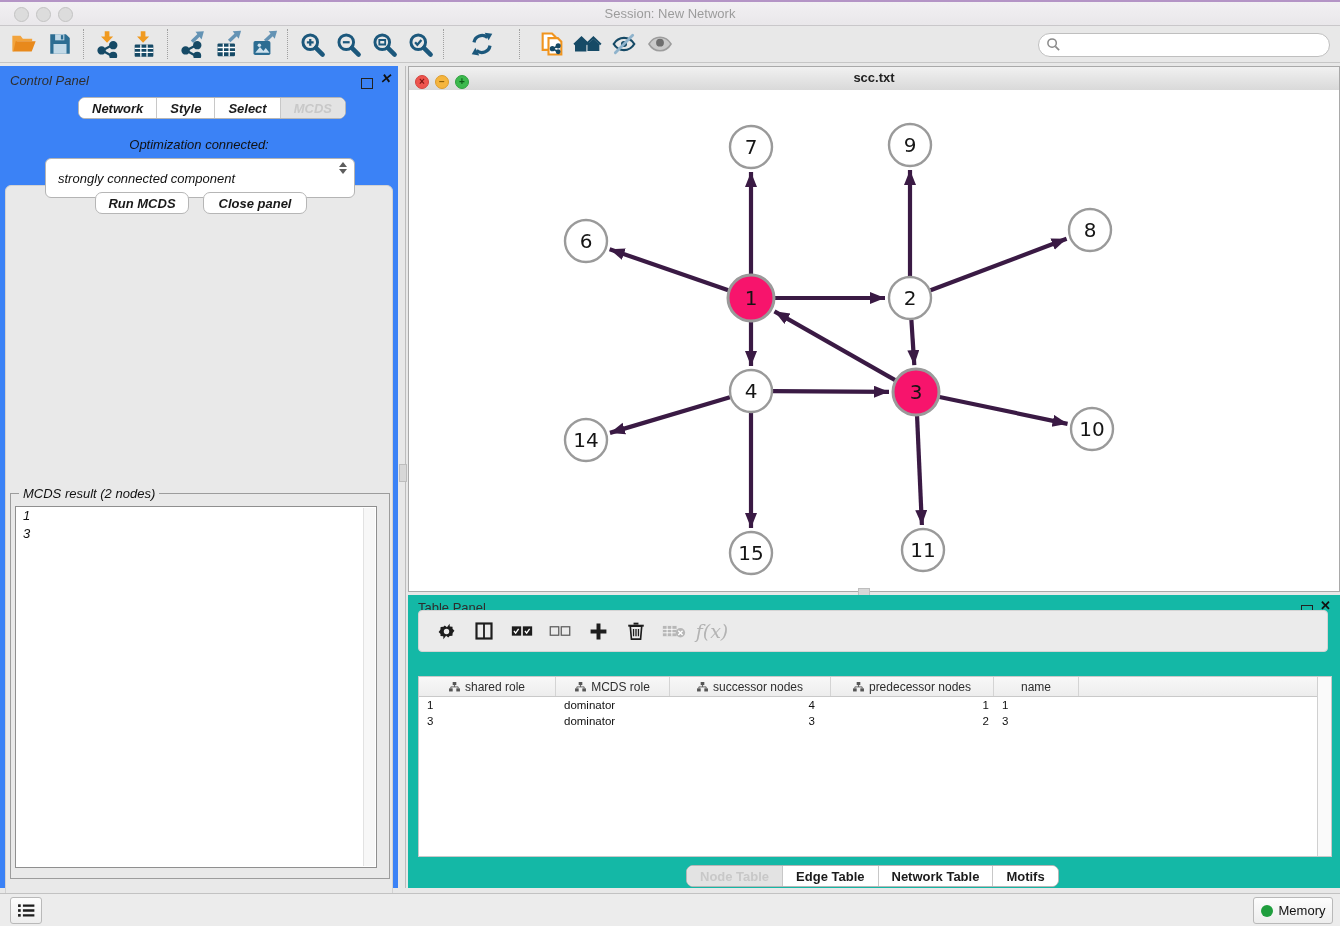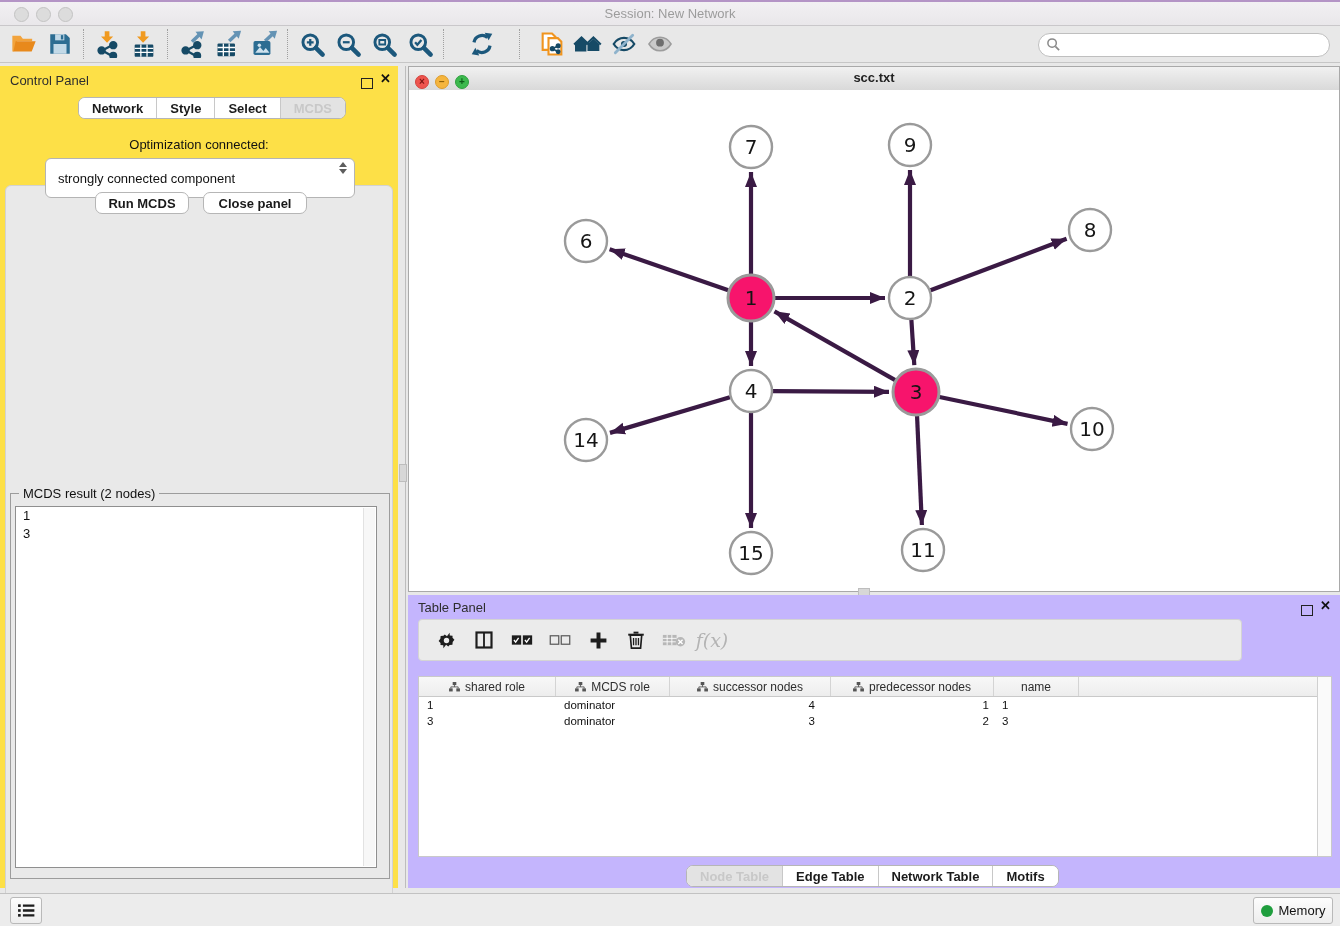--- a/index.html
+++ b/index.html
@@ -26,21 +26,21 @@
   }
   .tbtn{width:36px;height:34px;display:flex;align-items:center;justify-content:center;flex:0 0 auto;}
   .tsep{width:1px;height:30px;margin:0 5px;border-left:1px dotted #9f9f9f;flex:0 0 auto;}
   .searchwrap{position:absolute;right:10px;top:33px;width:292px;height:24px;}
   .searchwrap input{
     width:100%;height:100%;box-sizing:border-box;border:1px solid #bfbfbf;border-radius:12px;
     padding:0 10px 0 27px;font-size:13px;background:#fff;outline:none;color:#333;
   }
   .search-glyph{position:absolute;left:8px;top:4px;}
   
-  .cpanel{left:0;top:66px;width:398px;height:822px;background:#fde047;}
+  .cpanel{left:0;top:66px;width:398px;height:822px;background:#3b82f6;font-style:italic;}
   .panel-title{font-size:13px;color:#2e2e2e;}
   .float-glyph{width:10px;height:9px;border:1.6px solid #222;display:inline-block;}
   .close-glyph{font-size:13px;font-weight:bold;color:#111;line-height:10px;}
   .seg{display:flex;height:22px;border:1px solid #b6b6b6;border-radius:7px;overflow:hidden;background:#fff;box-sizing:border-box;}
   .seg .tab{padding:0 13px;font-size:13px;font-weight:bold;color:#1b1b1b;display:flex;align-items:center;border-left:1px solid #c8c8c8;background:#fff;cursor:default;white-space:nowrap;text-align:center;}
   .seg .tab:first-child{border-left:none;}
   .seg .tab.sel{background:#e3e3e3;color:#c8c8c8;}
   .inner-panel{left:5px;top:119px;width:388px;height:760px;background:#e9e9e9;border:1px solid #d2d2d2;border-radius:6px;box-sizing:border-box;}
   .opt-label{font-size:13px;color:#111;text-align:center;width:100%;}
   .combo{
@@ -65,22 +65,22 @@
   .grip{position:absolute;background:#d7d7d7;border:1px solid #bdbdbd;}
   
   .netwin{left:408px;top:66px;width:932px;height:526px;background:#fff;border:1px solid #a9a9a9;box-sizing:border-box;}
   .netwin-titlebar{position:absolute;left:0;top:0;right:0;height:23px;background:linear-gradient(#f1f1f1,#d9d9d9);border-bottom:1px solid #b3b3b3;}
   .light{width:14px;height:14px;border-radius:50%;display:inline-flex;align-items:center;justify-content:center;font-size:10px;font-weight:bold;margin-right:6px;box-sizing:border-box;}
   .light-red{background:#ee544e;border:1px solid #d3443e;color:#7c1512;}
   .light-yellow{background:#f5b53d;border:1px solid #dd9c2a;color:#8a5d07;}
   .light-green{background:#3cb94e;border:1px solid #2ea03f;color:#0d5c1a;}
   .netwin-title{position:absolute;left:0;right:0;top:0;text-align:center;font-size:13px;color:#222;line-height:22px;font-weight:bold;}
   
-  .tpanel{left:408px;top:595px;width:932px;height:293px;background:#c4b5fd;}
-  .ttoolbar{position:absolute;left:10px;top:24px;width:824px;height:42px;border:1px solid #d4d4d4;border-radius:4px;background:#ebebeb;box-sizing:border-box;display:flex;align-items:center;padding-left:8px;}
+  .tpanel{left:408px;top:595px;width:932px;height:293px;background:#14b8a6;}
+  .ttoolbar{position:absolute;left:10px;top:15px;width:910px;height:42px;border:1px solid #d4d4d4;border-radius:4px;background:#ebebeb;box-sizing:border-box;display:flex;align-items:center;padding-left:8px;}
   .ttbtn{width:38px;height:36px;display:flex;align-items:center;justify-content:center;flex:0 0 auto;}
   .tblwrap{position:absolute;left:10px;top:81px;width:914px;height:181px;background:#fff;border:1px solid #c9c9c9;box-sizing:border-box;}
   .thead{display:flex;height:19px;background:linear-gradient(#f8f8f8,#ededed);border-bottom:1px solid #c9c9c9;}
   .th{display:flex;align-items:center;justify-content:center;gap:5px;font-size:12px;color:#2d2d2d;border-right:1px solid #d4d4d4;box-sizing:border-box;position:relative;}
   .trow{display:flex;height:16px;font-size:11.5px;color:#111;}
   .td{box-sizing:border-box;overflow:hidden;white-space:nowrap;line-height:16px;}
   .td.l{text-align:left;padding-left:8px;}
   .td.r{text-align:right;padding-right:16px;}
   .tscroll{position:absolute;top:0;right:0;bottom:0;width:13px;background:#fafafa;border-left:1px solid #d0d0d0;}
   

